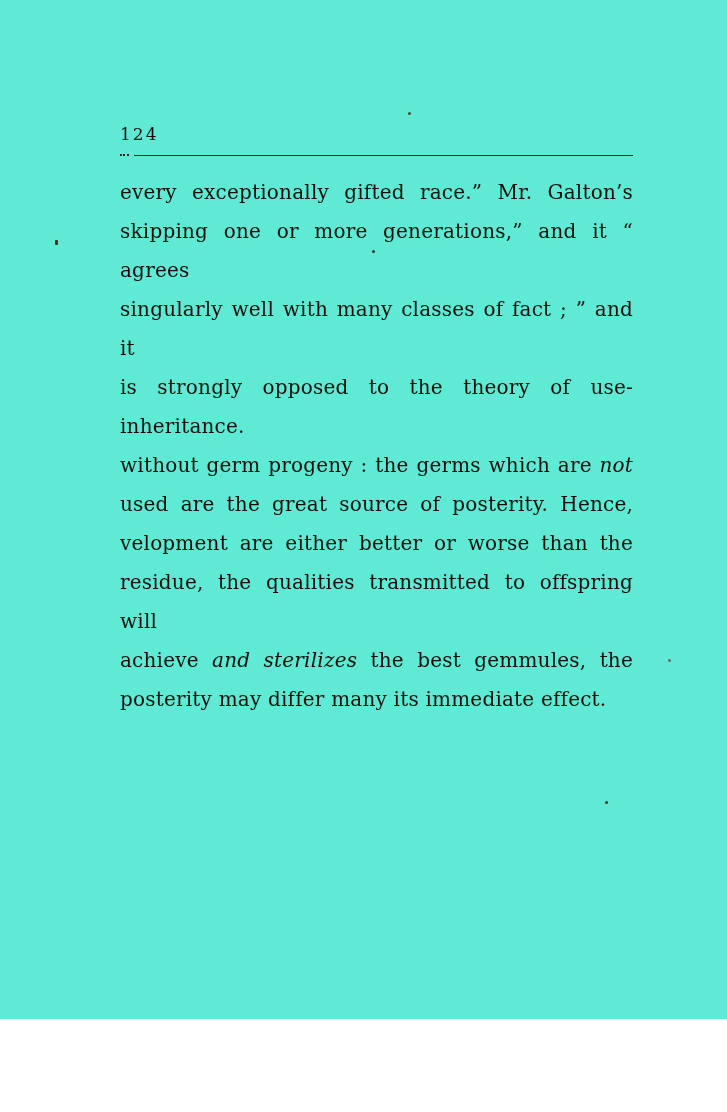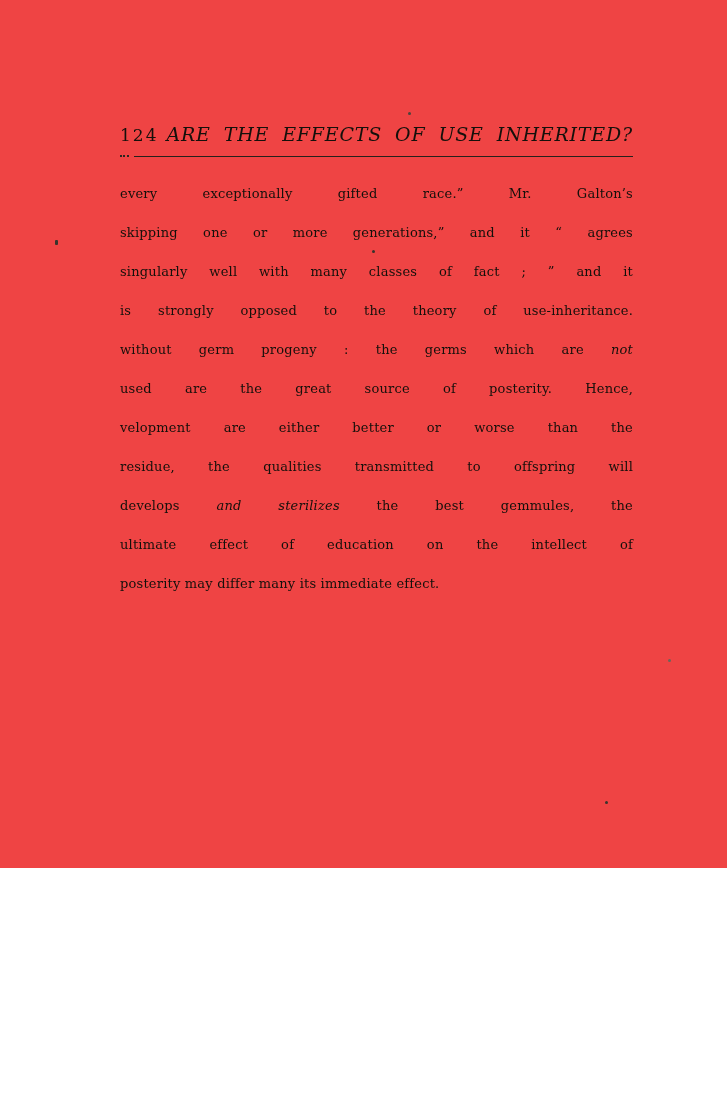--- a/index.html
+++ b/index.html
@@ -1,20 +1,20 @@
 <!DOCTYPE html>
 <html><head>
 <meta charset="utf-8">
 <style>
   html, body { margin: 0; padding: 0; background: #ffffff; }
   .page {
     position: relative;
     width: 727px;
-    height: 868px;
-    background: #ef4444;
+    height: 1019px;
+    background: #5eead4;
     color: #14100b;
     font-family: "DejaVu Serif", "Liberation Serif", serif;
     overflow: hidden;
   }
   .content {
     position: absolute;
     left: 120px;
     top: 122px;
     width: 513px;
   }
@@ -50,21 +50,21 @@
     width: 9px;
     border-top: 2px dotted #2b261f;
     margin-right: 5px;
   }
   .rule-line {
     flex: 1;
     border-top: 1.6px solid #26211b;
   }
   .body-text {
     margin-top: 17px;
-    font-size: 13px;
+    font-size: 20px;
     line-height: 39px;
     letter-spacing: 0.2px;
   }
   .line { min-height: 39px; }
   .line.just {
     text-align: justify;
     text-align-last: justify;
   }
   .speck {
     position: absolute;
@@ -79,47 +79,38 @@
   i { font-style: italic; }
 </style>
 </head>
 <body>
 
 <div class="page">
   <div class="content">
 
     <div class="header-row">
       <span class="page-number">124</span>
-      <span class="header-title">
-          <span>ARE</span>
-          <span>THE</span>
-          <span>EFFECTS</span>
-          <span>OF</span>
-          <span>USE</span>
-          <span>INHERITED?</span>
-        </span>
     </div>
 
     <div class="header-rule">
       <span class="rule-dash"></span>
       <span class="rule-line"></span>
     </div>
 
     <div class="body-text">
         <div class="paragraph">
           <div class="line just"><span>every exceptionally gifted race.”  Mr. Galton’s</span></div>
           <div class="line just"><span>skipping one or more generations,” and it “ agrees</span></div>
           <div class="line just"><span>singularly well with many classes of fact ; ” and it</span></div>
           <div class="line just"><span>is strongly opposed to the theory of use-inheritance.</span></div>
           <div class="line just"><span>without germ progeny : the germs which are </span><i>not</i></div>
           <div class="line just"><span>used are the great source of posterity.  Hence,</span></div>
           <div class="line just"><span>velopment are either better or worse than the</span></div>
           <div class="line just"><span>residue, the qualities transmitted to offspring will</span></div>
-          <div class="line just"><span>develops </span><i>and sterilizes</i><span> the best gemmules, the</span></div>
-          <div class="line just"><span>ultimate effect of education on the intellect of</span></div>
+          <div class="line just"><span>achieve </span><i>and sterilizes</i><span> the best gemmules, the</span></div>
           <div class="line"><span>posterity may differ many its immediate effect.</span></div>
         </div>
       </div>
 
   </div>
 
   <div class="speck spk1"></div>
   <div class="speck spk2"></div>
   <div class="speck spk3"></div>
   <div class="speck spk4"></div>

